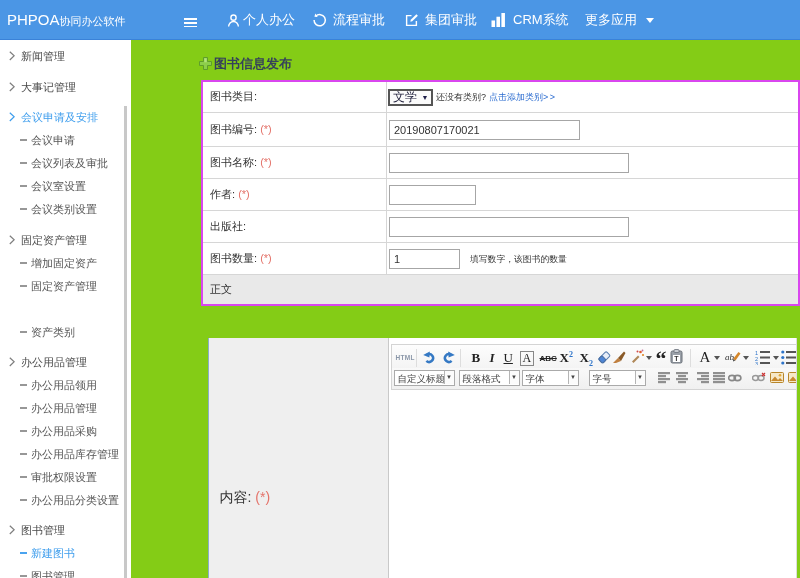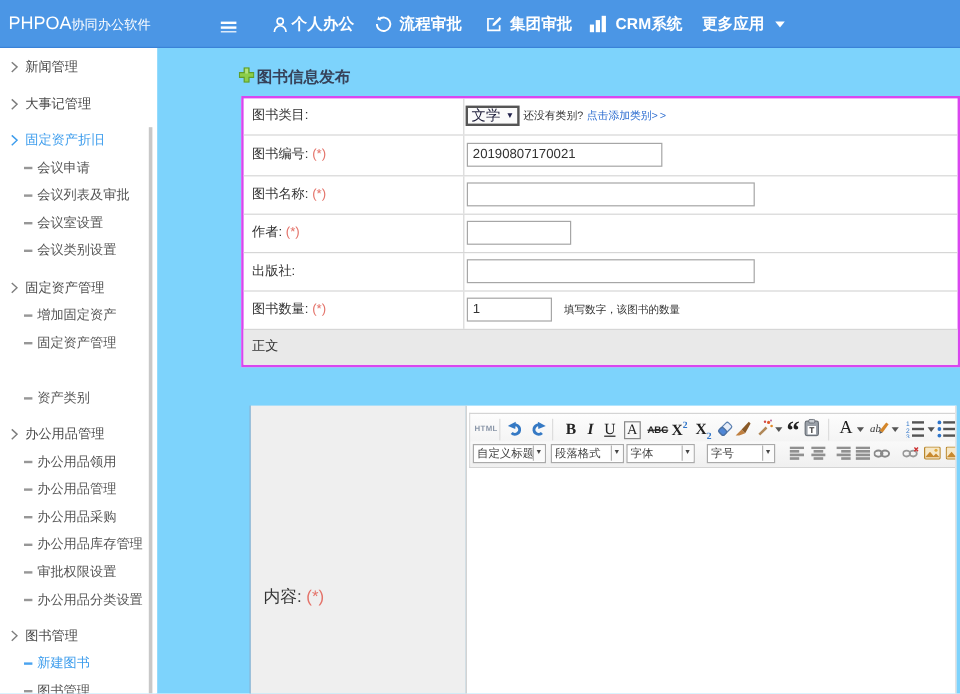--- a/index.html
+++ b/index.html
@@ -1,34 +1,34 @@
 <!DOCTYPE html>
 <html><head>
 <meta charset="utf-8">
 <style>
 html,body{margin:0;padding:0;}
 body{width:800px;height:578px;overflow:hidden;font-family:"Liberation Sans",sans-serif;background:#fff;position:relative;}
 .abs{position:absolute;}
 
 #topbar{position:absolute;left:0;top:0;width:800px;height:40px;background:#4b96e5;color:#fff;border-bottom:1.5px solid #3a82d8;box-sizing:border-box;}
 #topbar .logo{position:absolute;left:7px;top:0;line-height:40px;font-weight:normal;letter-spacing:0px;}
-.tmenu{position:absolute;top:0;height:40px;line-height:40px;font-size:13px;font-weight:bold;color:#fff;white-space:nowrap;}
+.tmenu{position:absolute;top:0;height:40px;line-height:40px;font-size:13px;font-weight:normal;color:#fff;white-space:nowrap;}
 .ticn{position:absolute;}
 
 #side{position:absolute;left:0;top:40px;width:130px;height:538px;background:#fff;}
 .sitem{position:absolute;left:0;width:130px;height:18px;line-height:18px;font-size:11px;color:#4a4a4a;white-space:nowrap;}
 .sitem .chev{position:absolute;left:9px;top:4px;}
 .sitem .txt{position:absolute;left:21px;top:0;}
 .sub{font-size:11px;color:#555;text-decoration:underline;}
 .sub .dash{position:absolute;left:20px;top:8px;width:6.5px;height:1.5px;background:#979797;}
 .sub .txt{left:31px;}
 .sel{color:#3d9ded;}
 #sscroll{position:absolute;left:124px;top:66px;width:2.5px;height:472px;background:#c8c8c8;}
 
-#content{position:absolute;left:131px;top:40px;width:669px;height:538px;background:#7dd3fc;}
+#content{position:absolute;left:131px;top:40px;width:669px;height:538px;background:#84cc16;}
 #title{position:absolute;left:83px;top:15px;font-size:13px;font-weight:bold;color:#36425a;}
 #plus{position:absolute;left:68px;top:16px;}
 
 #ftable{position:absolute;left:70px;top:40px;width:595px;background:#fff;border:2px solid #d946ef;}
 .frow{position:relative;border-bottom:1px solid #d6d6d6;}
 .flabel{position:absolute;left:7px;top:0;font-size:11px;color:#333;}
 .flabel .st{color:#e4736a;}
 .fsep{position:absolute;left:183px;top:0;bottom:0;width:1px;background:#d6d6d6;}
 .fval{position:absolute;left:186px;top:0;font-size:11px;color:#333;}
 input.tx{border:1px solid #a6a6a6;background:#fff;height:20px;font-size:11px;color:#333;font-family:"Liberation Sans",sans-serif;padding:0 4px;vertical-align:middle;margin:0;box-sizing:border-box;}
@@ -91,21 +91,21 @@
   <div class="sitem" style="top:37.5px;">
       <svg class="chev" width="6" height="10" viewBox="0 0 6 10" fill="none" stroke="#7e7e7e" stroke-width="1.2">
         <path d="M0.8 0.8l4.4 4L0.8 9"></path>
       </svg>
       <span class="txt">大事记管理</span>
     </div>
   <div class="sitem sel" style="top:68px;">
       <svg class="chev" width="6" height="10" viewBox="0 0 6 10" fill="none" stroke="#3d9ded" stroke-width="1.2">
         <path d="M0.8 0.8l4.4 4L0.8 9"></path>
       </svg>
-      <span class="txt">固定资产折旧</span>
+      <span class="txt">会议申请及安排</span>
     </div>
   <div class="sitem sub" style="top:91px;">
       <span class="dash" style="background:#979797"></span>
       <span class="txt">会议申请</span>
     </div>
   <div class="sitem sub" style="top:114px;">
       <span class="dash" style="background:#979797"></span>
       <span class="txt">会议列表及审批</span>
     </div>
   <div class="sitem sub" style="top:137px;">
@@ -188,21 +188,21 @@
   <div id="title">图书信息发布</div>
   <div id="ftable">
   <div class="frow" style="height:29.5px;">
     <div class="flabel" style="line-height:29.5px;">图书类目: </div>
     <div class="fsep"></div>
     <div class="fval" style="line-height:29.5px;"><span id="bsel"><span id="bseltxt">文学</span><span id="bselar">▼</span></span><span style="margin-left:3px;color:#333;font-size:9px;">还没有类别?</span><a style="color:#2b6cd0;text-decoration:none;font-size:9px;margin-left:3px;">点击添加类别<span style="letter-spacing:1.5px;">&gt;&gt;</span></a></div>
   </div>
   <div class="frow" style="height:33px;">
     <div class="flabel" style="line-height:33px;">图书编号: <span class="st">(*)</span></div>
     <div class="fsep"></div>
-    <div class="fval" style="line-height:33px;"><input class="tx" style="width: 163px;" value="20190807170021"></div>
+    <div class="fval" style="line-height:33px;"><input class="tx" style="width: 191px;" value="20190807170021"></div>
   </div>
   <div class="frow" style="height:31.5px;padding-left:28px;">
     <div class="flabel" style="line-height:31.5px;">图书名称: <span class="st">(*)</span></div>
     <div class="fsep"></div>
     <div class="fval" style="line-height:31.5px;"><input class="tx" style="width: 240px;"></div>
   </div>
   <div class="frow" style="height:30.5px;">
     <div class="flabel" style="line-height:30.5px;">作者: <span class="st">(*)</span></div>
     <div class="fsep"></div>
     <div class="fval" style="line-height:30.5px;"><input class="tx" style="width: 87px;"></div>

